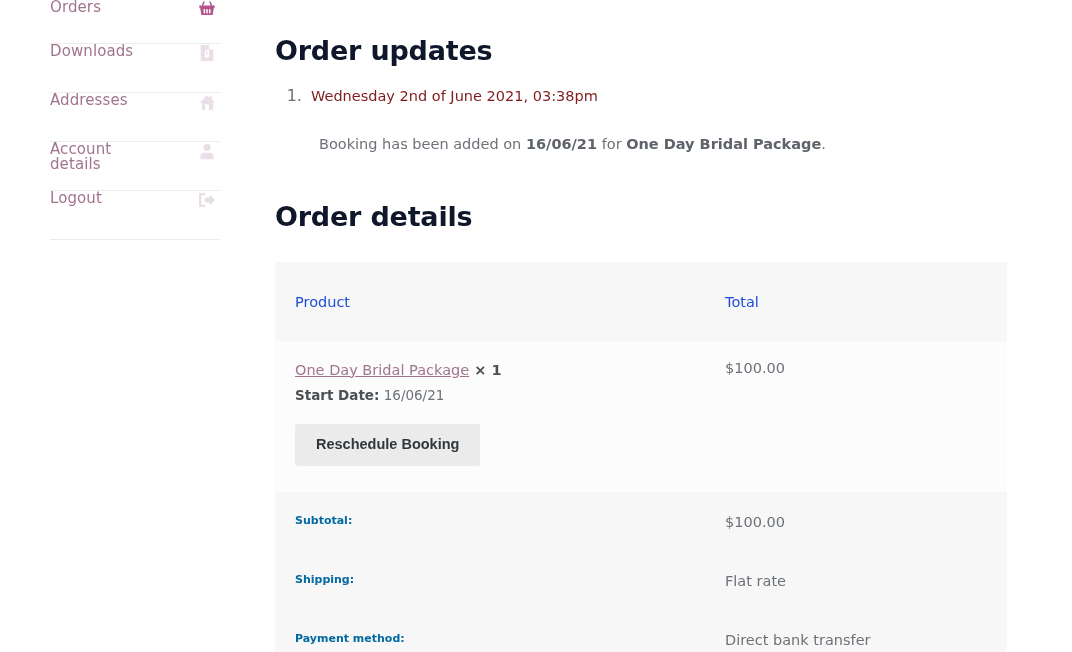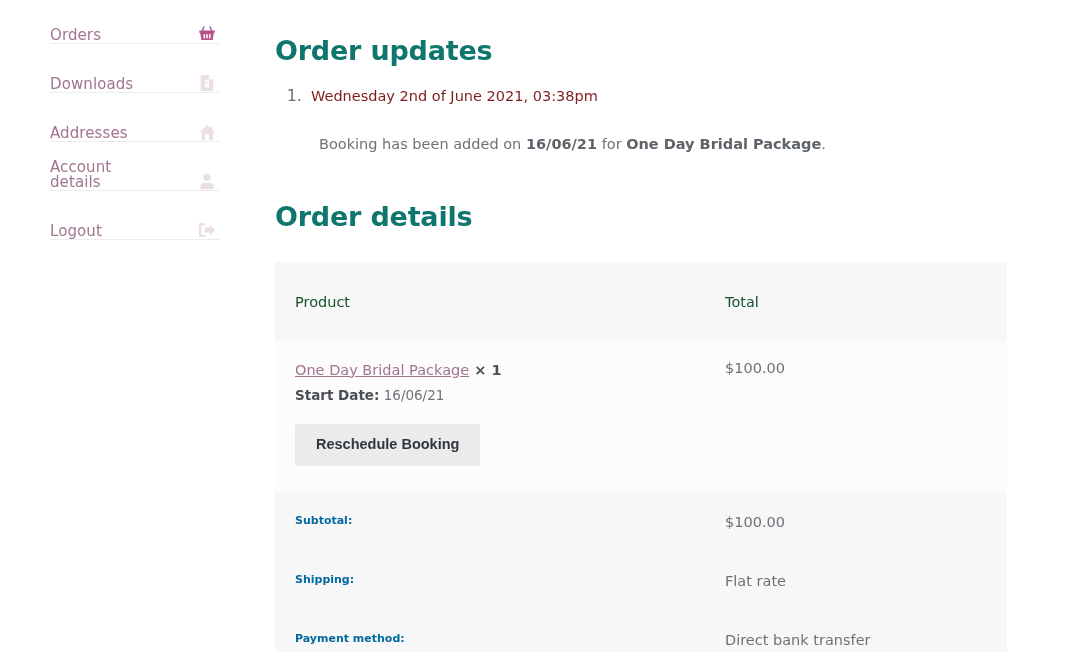--- a/index.html
+++ b/index.html
@@ -27,21 +27,21 @@
     width: 170px;
   }
 
   .nav-list { list-style: none; }
 
   .nav-item {
     position: relative;
     border-bottom: 1px solid #ececec;
     height: 49px;
     display: flex;
-    align-items: flex-end;
+    align-items: flex-start;
     justify-content: space-between;
     cursor: pointer;
     gap: 37px;
   }
   .nav-item:first-child { height: 44px; }
 
   .nav-label {
     font-size: 15px;
     color: #a1748f;
     letter-spacing: 0.1px;
@@ -62,21 +62,21 @@
   .main {
     position: absolute;
     left: 275px;
     top: 0;
     width: 732px;
   }
 
   h2.section-title {
     font-size: 27px;
     font-weight: bold;
-    color: #0f766e;
+    color: #0f172a;
     letter-spacing: -0.2px;
     line-height: 1;
   }
 
   #order-updates-title { margin-top: 37px; }
 
   .updates-list {
     margin: 22px 0 0 32px;
     list-style: decimal;
     color: #6d7278;
@@ -110,21 +110,21 @@
   .order-table th,
   .order-table td {
     text-align: left;
     vertical-align: top;
   }
 
   .order-table thead th {
     background: #f7f7f7;
     font-size: 14.5px;
     font-weight: normal;
-    color: #14532d;
+    color: #1d4ed8;
     padding: 32px 20px 31px 20px;
   }
 
   .col-product { width: 430px; }
   .col-total   { width: 302px; }
 
   tr.product-row td {
     background: #fcfcfc;
     padding: 19px 20px 26px 20px;
   }

